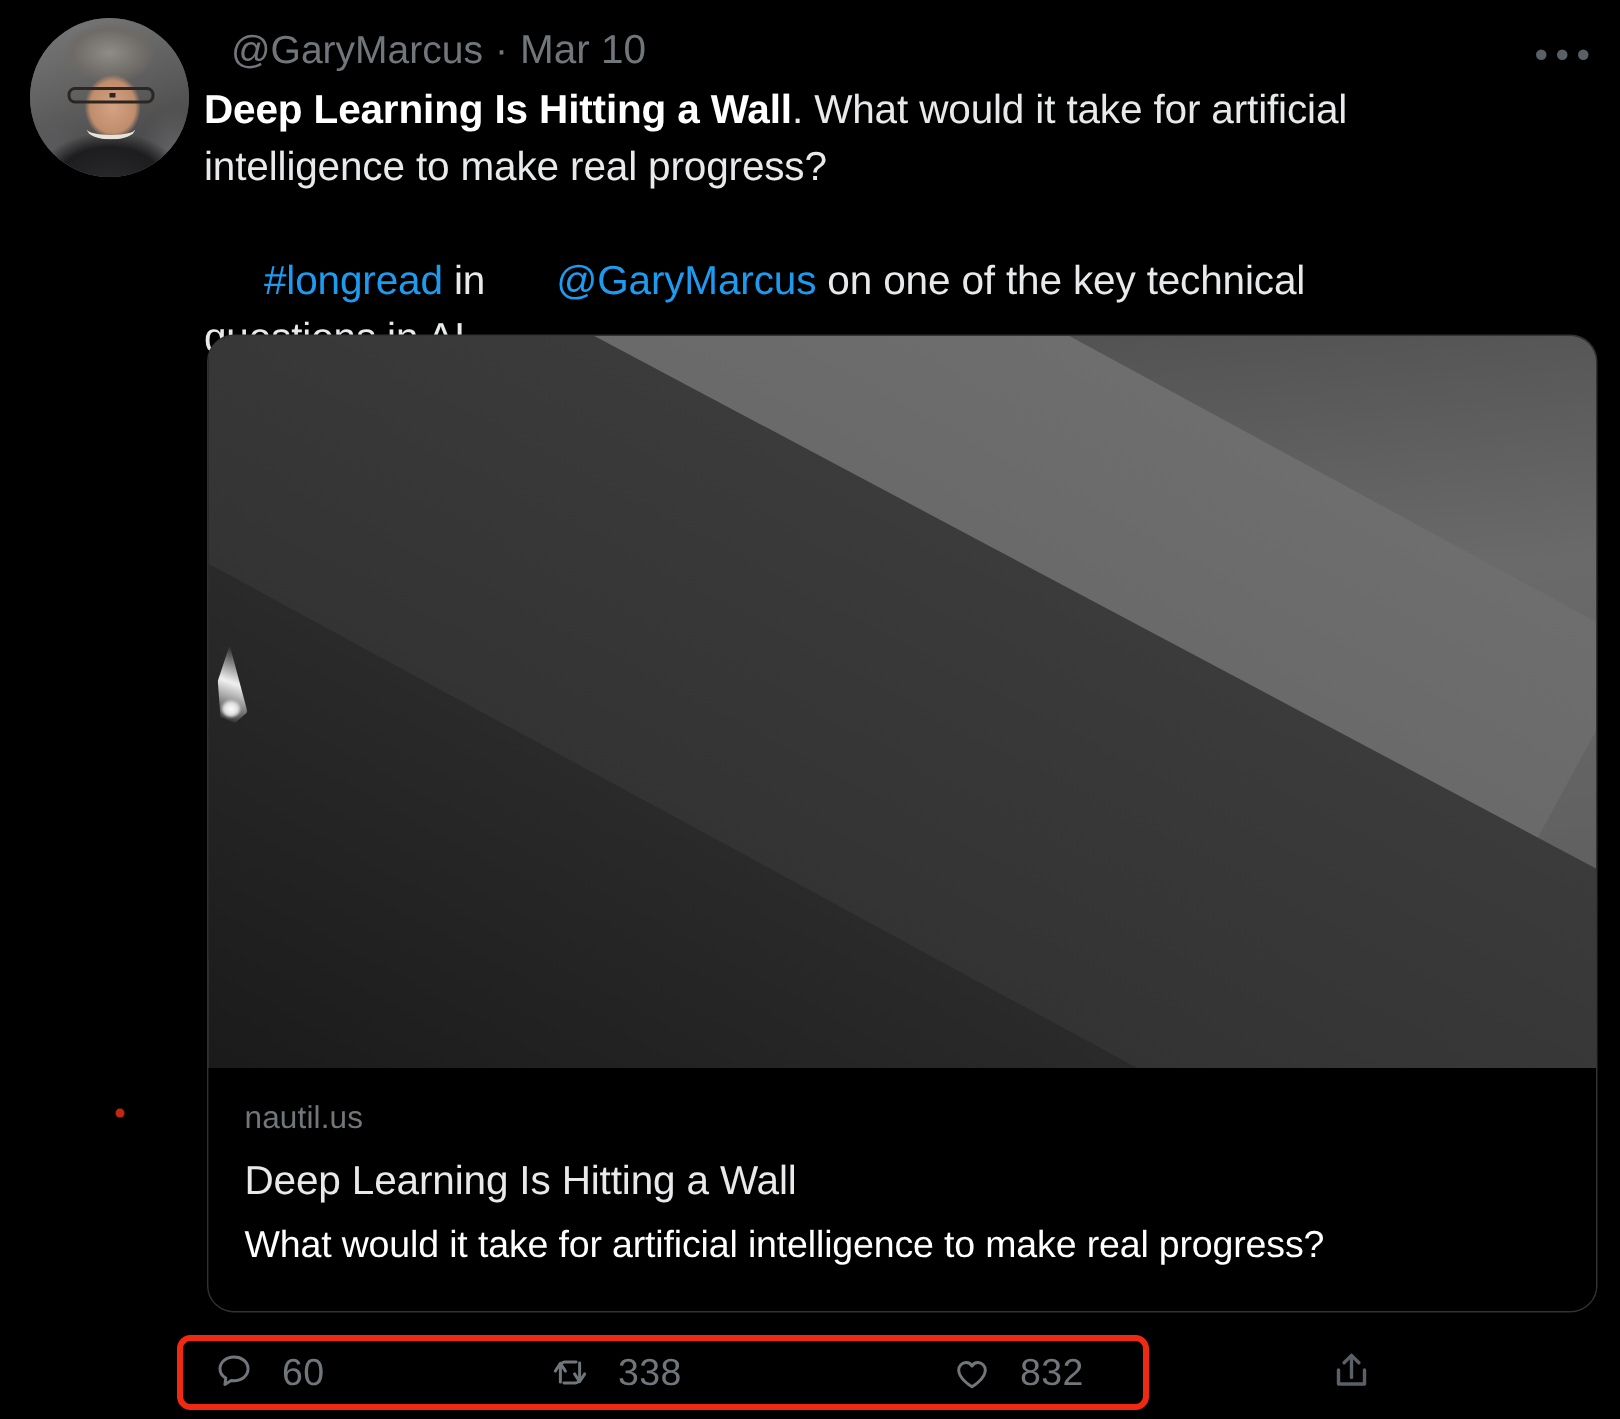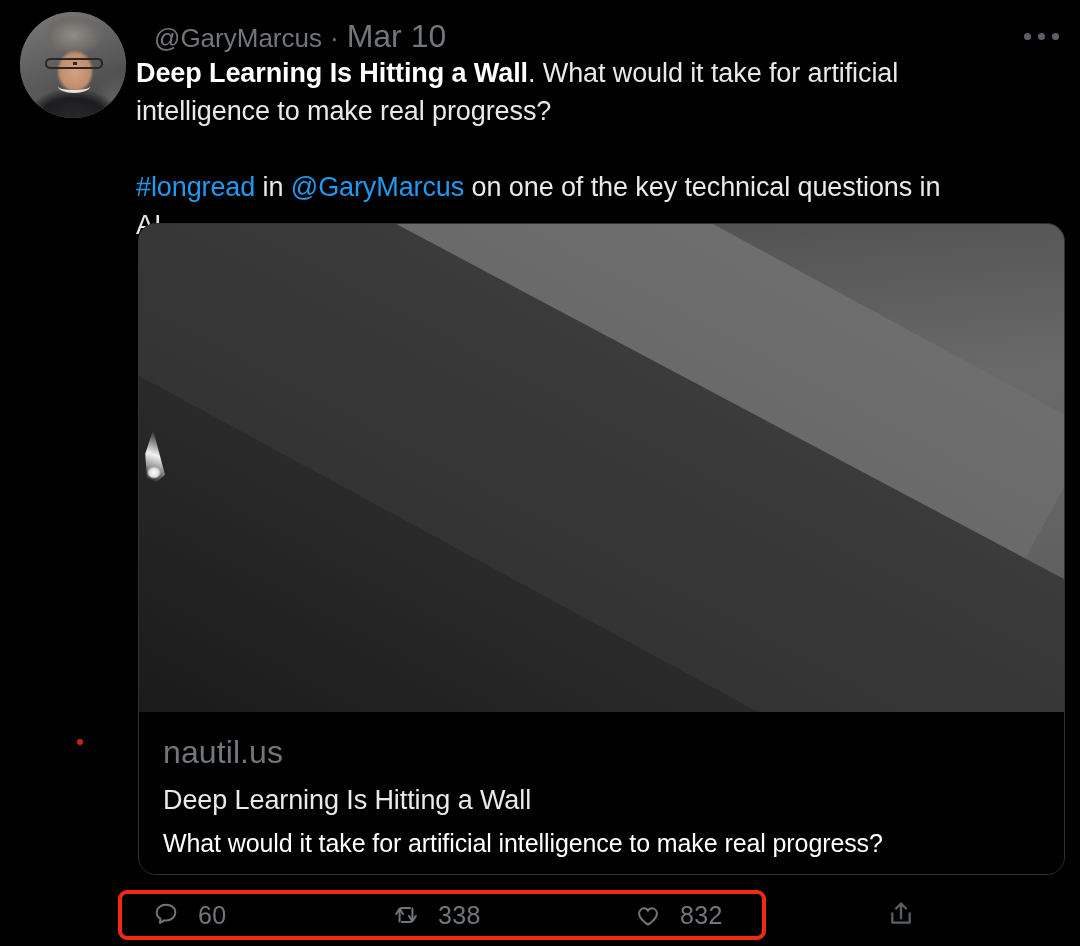--- a/index.html
+++ b/index.html
@@ -94,21 +94,21 @@
     color: #71767b;
     margin-left: 18px;
     font-weight: 400;
   }
   .hdr-sep {
     font-size: 26px;
     color: #71767b;
     margin: 0 8px;
   }
   .hdr-date {
-    font-size: 32px;
+    font-size: 27px;
     color: #71767b;
     font-weight: 400;
   }
 
   .more-btn {
     position: absolute;
     right: 14px;
     top: 20px;
     width: 50px;
     height: 32px;
@@ -131,21 +131,21 @@
     left: 136px;
     top: 54px;
     width: 820px;
     font-size: 27px;
     line-height: 38px;
     color: #e7e9ea;
     letter-spacing: -0.1px;
   }
   .tweet-text b { font-weight: 700; color:#ffffff; }
   .tw-gap { display:block; height: 38px; }
-  .lnk { color: #1d9bf0; }
+  .lnk { color: #1d9bf0; margin-left: 40px; }
 
   
   .card {
     position: absolute;
     left: 138px;
     top: 223px;
     width: 927px;
     height: 652px;
     border: 1px solid #2f3336;
     border-radius: 18px;
@@ -205,21 +205,21 @@
                 linear-gradient(200deg, rgba(255,255,255,0) 8%, #f2f2f2 48%, rgba(255,255,255,0) 96%);
     clip-path: polygon(46% 0%, 100% 86%, 62% 100%, 18% 92%, 10% 46%);
     filter: blur(0.6px);
   }
 
   .card-body {
     padding: 22px 24px 24px 24px;
     background: #000000;
   }
   .card-domain {
-    font-size: 32px;
+    font-size: 21px;
     color: #71767b;
     margin-bottom: 14px;
     letter-spacing: 0.1px;
   }
   .card-title {
     font-size: 27px;
     color: #e7e9ea;
     font-weight: 400;
     margin-bottom: 13px;
     letter-spacing: -0.1px;
@@ -243,22 +243,22 @@
     background: #000000;
   }
   .act {
     position: absolute;
     top: 0;
     height: 42px;
     display: flex;
     align-items: center;
     gap: 18px;
   }
-  .act-reply  { left: 30px; }
-  .act-rt     { left: 270px; text-align: center; }
+  .act-reply  { left: 20px; }
+  .act-rt     { left: 244px; text-align: center; }
   .act-like   { left: 512px; }
   .act-count {
     font-size: 25px;
     color: #71767b;
     letter-spacing: 0.3px;
   }
   .act svg { display: block; }
 
   .share-btn {
     position: absolute;

